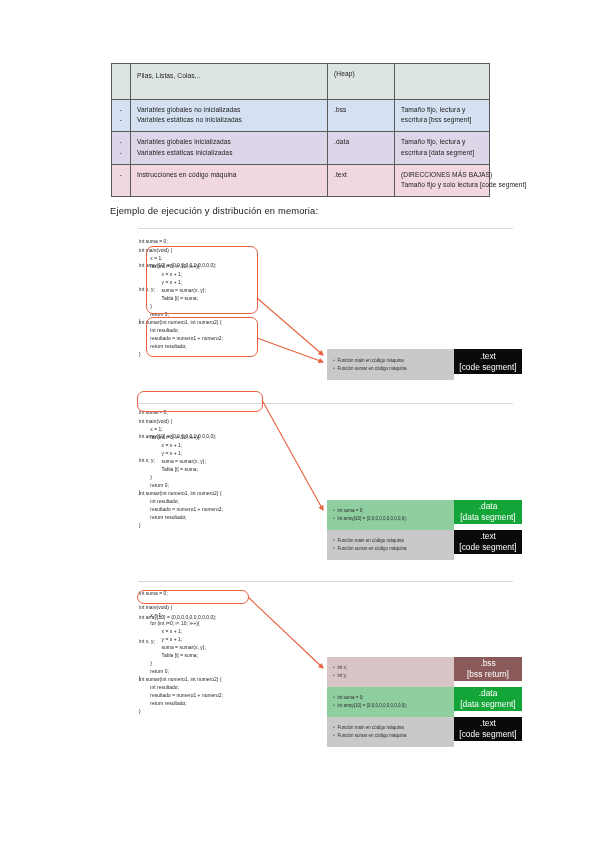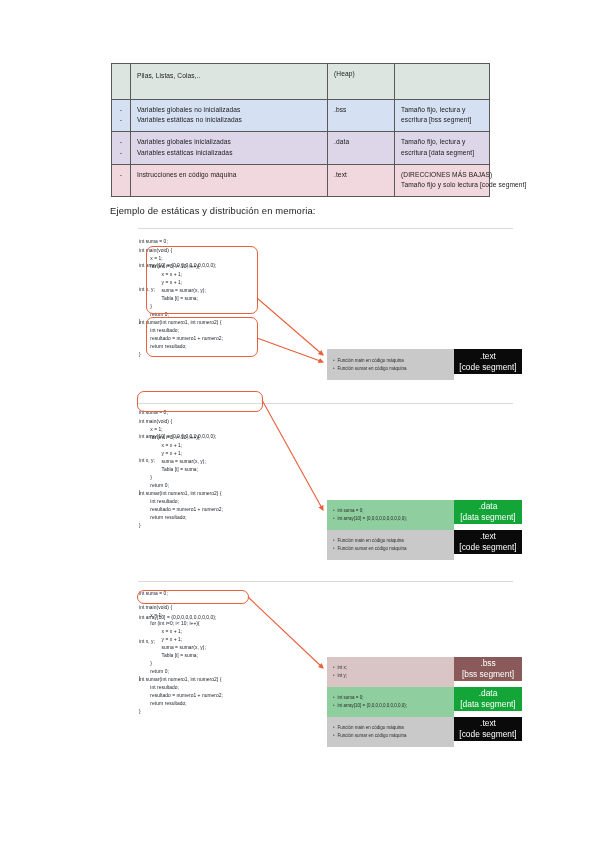--- a/index.html
+++ b/index.html
@@ -131,21 +131,21 @@
         </td>
         <td class="c-seg">.text</td>
         <td class="c-note">
           <div class="li-line">(DIRECCIONES MÁS BAJAS)</div>
           <div class="li-line">Tamaño fijo y solo lectura [code segment]</div>
         </td>
       </tr>
     </tbody>
   </table>
 
-  <div class="heading">Ejemplo de estáticas y distribución en memoria:</div>
+  <div class="heading">Ejemplo de ejecución y distribución en memoria:</div>
 
   <div class="divider" style="left:138px;top:228px;width:375px;"></div>
 
   <div class="codepanel" style="left:139px;top:222px;">
     <div>int suma = 0;</div>
     <div>int array[10] = {0,0,0,0,0,0,0,0,0,0};</div>
     <div>int x, y;</div>
   </div>
 
   <div class="codepanel bold" style="left:139px;top:247px;">int main(void) {
@@ -252,21 +252,21 @@
 }</div>
 
   <div class="seg-row" style="left:327px;top:657px;flex-direction:column;">
     <div style="display:flex;">
       <div class="seg-desc bg-mauve" style="width:115px;height:24px;">
         <div class="bullet">int x;</div>
         <div class="bullet">int y;</div>
       </div>
       <div class="seg-label lbl-mauve" style="width:68px;height:24px;">
         <div class="l1">.bss</div>
-        <div class="l2">[bss segment]</div>
+        <div class="l2">[bss return]</div>
       </div>
     </div>
     <div style="display:flex;">
       <div class="seg-desc bg-green" style="width:115px;height:24px;">
         <div class="bullet">int suma = 0;</div>
         <div class="bullet">int array[10] = {0,0,0,0,0,0,0,0,0,0};</div>
       </div>
       <div class="seg-label lbl-green" style="width:68px;height:24px;">
         <div class="l1">.data</div>
         <div class="l2">[data segment]</div>

